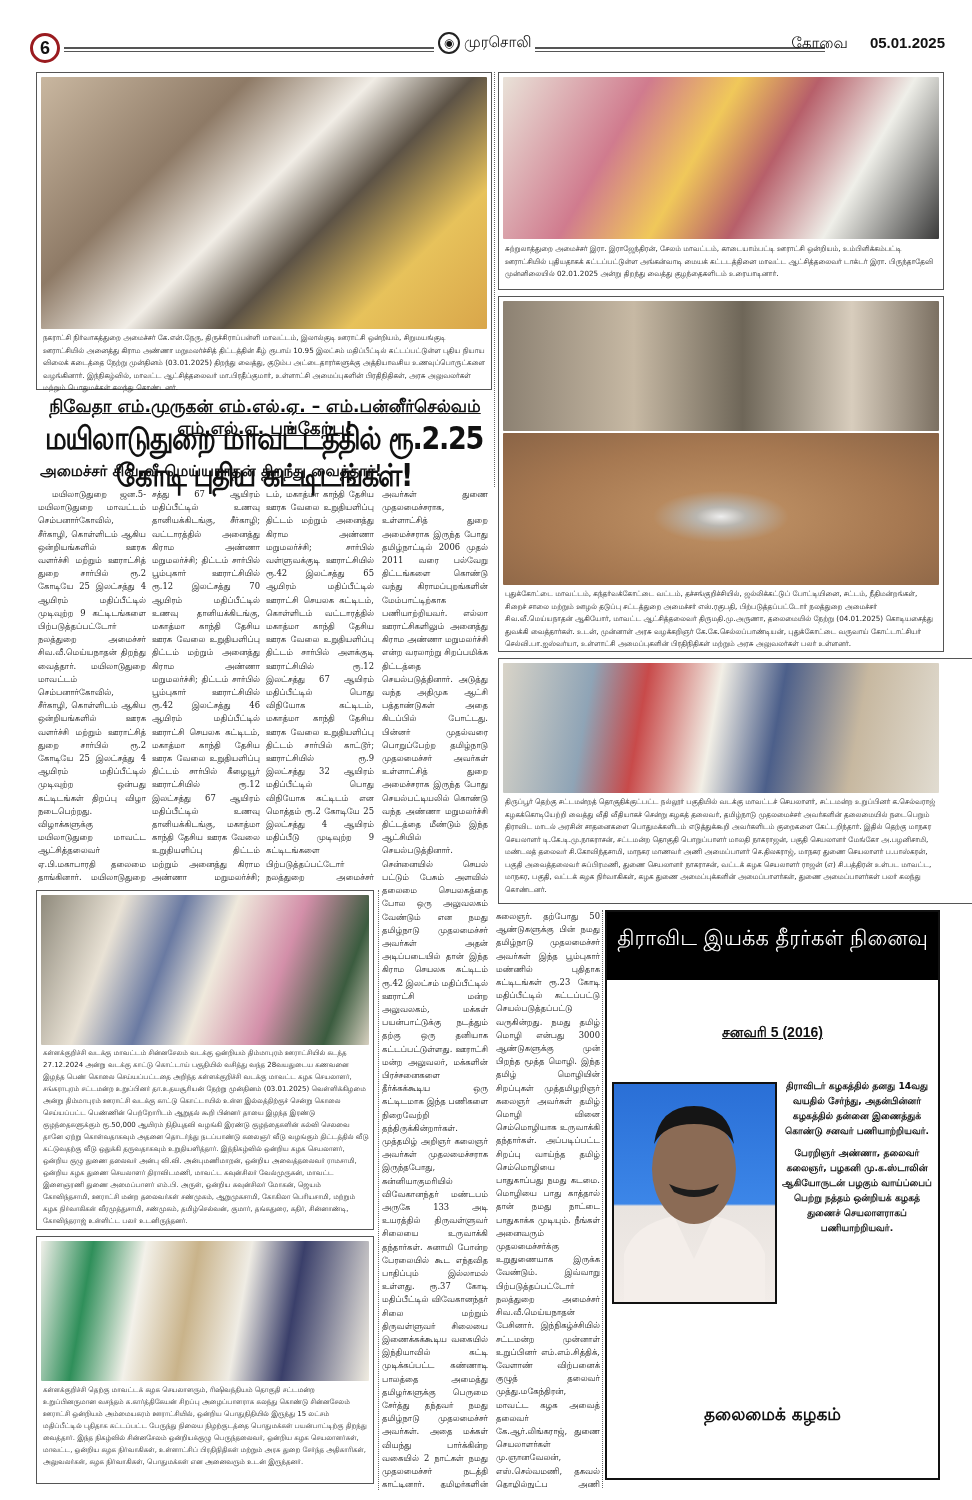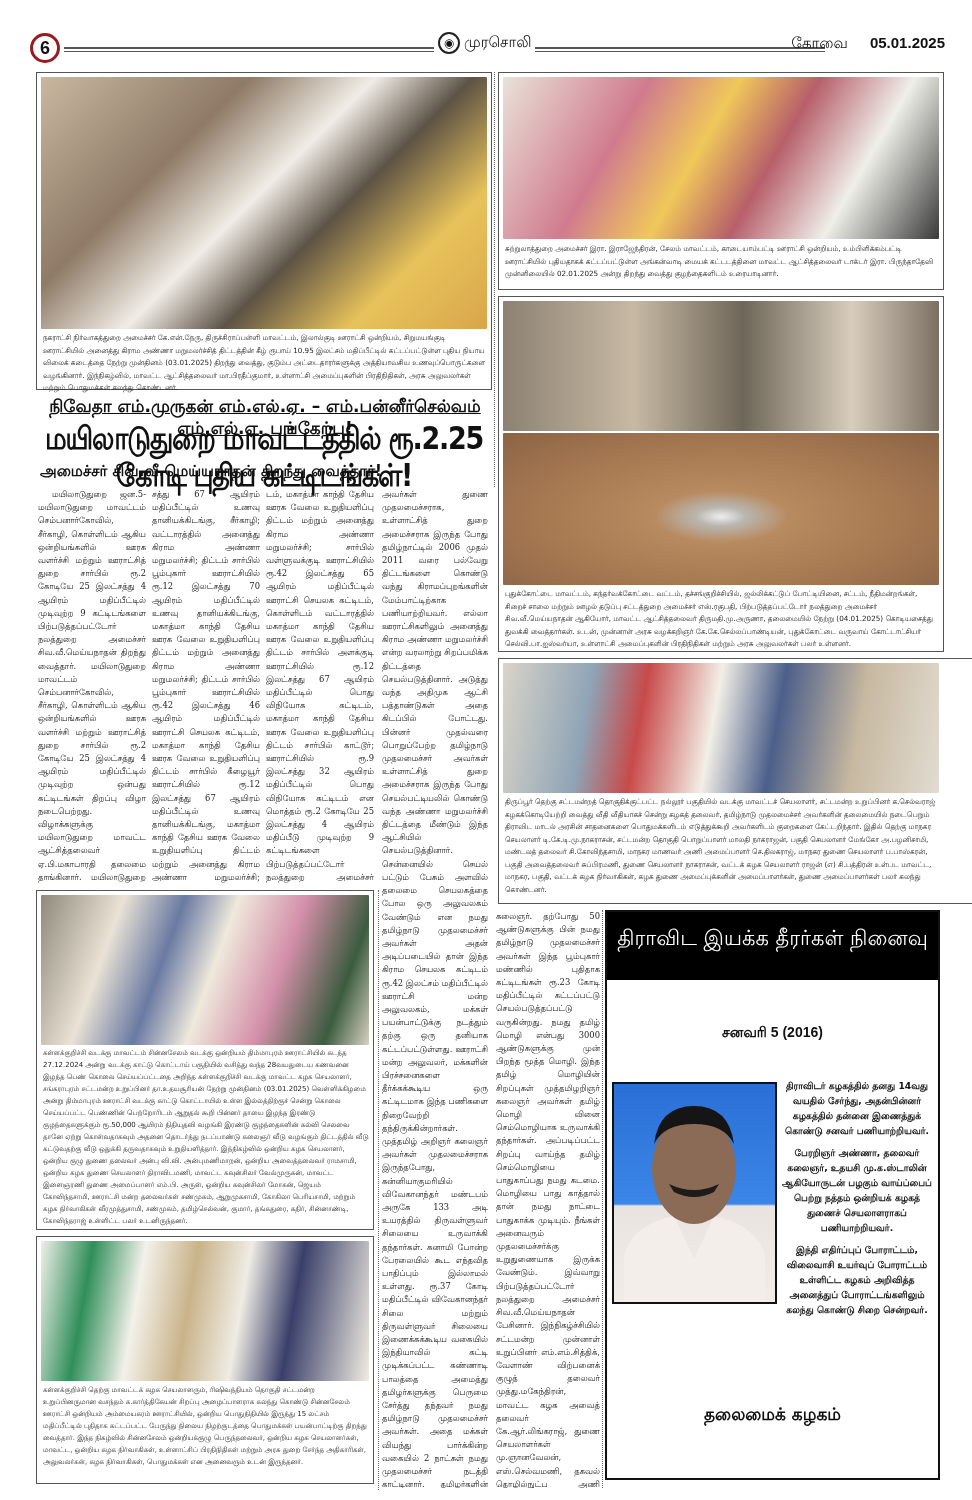--- a/index.html
+++ b/index.html
@@ -27,21 +27,21 @@
   .headline { left: 33px; top: 425px; width: 462px; text-align: center; font: bold 27px/32px "DejaVu Sans", sans-serif;
               letter-spacing: -1.3px; transform: scaleY(1.15); }
   .subhead { left: 40px; top: 462px; width: 450px; text-align: left; font: bold 15px "DejaVu Sans", sans-serif; }
   .col { position: absolute; font: 8.4px/13.2px "DejaVu Serif", serif; text-align: justify; color: #222; overflow: hidden; }
   .col p { text-indent: 14px; }
   
   .trib { left: 605px; top: 910px; width: 335px; height: 570px; border: 2px solid #111; }
   .trib-head { left: 0; top: 0; width: 100%; height: 68px; background: #000; color: #fff; text-align: center;
                font: 21px/52px "DejaVu Serif", serif; }
   .trib-name { left: 0; top: 84px; width: 100%; text-align: center; font: bold 19px "DejaVu Sans", sans-serif; }
-  .trib-date { left: 0; top: 112px; width: 100%; text-align: center; font: bold 14px "Liberation Sans", sans-serif; }
+  .trib-date { left: 0; top: 112px; width: 100%; text-align: center; font: bold 14px "Liberation Sans", sans-serif; text-decoration: underline; }
   .portrait { left: 5px; top: 170px; width: 165px; height: 222px; border: 2px solid #111; overflow: hidden;
               background: linear-gradient(180deg, #2a6fd6 0%, #3c86e8 55%, #e9e4e0 56%, #f2ece8 100%); }
   .trib-text { left: 175px; top: 166px; width: 150px; text-align: center; font: bold 9.2px/15px "DejaVu Sans", sans-serif; }
   .trib-text p { margin-bottom: 7px; }
   .trib-sign { left: 0; top: 490px; width: 100%; text-align: center; font: bold 17px/24px "DejaVu Serif", serif; }
 </style>
 </head>
 <body>
 
 <div class="abs hdr">
@@ -119,19 +119,18 @@
   <div class="abs portrait">
     <svg width="161" height="218" viewBox="0 0 161 218">
       <path d="M10 218 L10 170 Q20 140 60 132 L80 175 L100 132 Q140 140 151 170 L151 218 Z" fill="#f4eeea"></path>
       <ellipse cx="80" cy="85" rx="42" ry="55" fill="#8b6b55"></ellipse>
       <path d="M40 60 Q45 22 80 22 Q115 22 120 60 Q110 40 80 40 Q50 40 40 60 Z" fill="#151515"></path>
       <path d="M55 100 Q80 112 105 100 L100 108 Q80 118 60 108 Z" fill="#1c1c1c"></path>
     </svg>
   </div>
   <div class="abs trib-text">
     <p>திராவிடர் கழகத்தில் தனது 14வது வயதில் சேர்ந்து, அதன்பின்னர் கழகத்தில் தன்னை இணைத்துக் கொண்டு சனவர் பணியாற்றியவர்.</p>
-    <p>பேரறிஞர் அண்ணா, தலைவர் கலைஞர், உதயசி மு.க.ஸ்டாலின் ஆகியோருடன் பழகும் வாய்ப்பைப் பெற்று நத்தம் ஒன்றியக் கழகத் துணைச் செயலாளராகப் பணியாற்றியவர்.</p>
-    <p>இந்தி எதிர்ப்புப் போராட்டம், விலைவாசி உயர்வுப் போராட்டம் உள்ளிட்ட கழகம் அறிவித்த அனைத்துப் போராட்டங்களிலும் கலந்து கொண்டு சிறை சென்றவர்.</p>
+    <p>பேரறிஞர் அண்ணா, தலைவர் கலைஞர், பழகனி மு.க.ஸ்டாலின் ஆகியோருடன் பழகும் வாய்ப்பைப் பெற்று நத்தம் ஒன்றியக் கழகத் துணைச் செயலாளராகப் பணியாற்றியவர்.</p>
   </div>
   <div class="abs trib-sign">
     <div>தலைமைக் கழகம்</div>
   </div>
 </div>
 
 </body></html>

